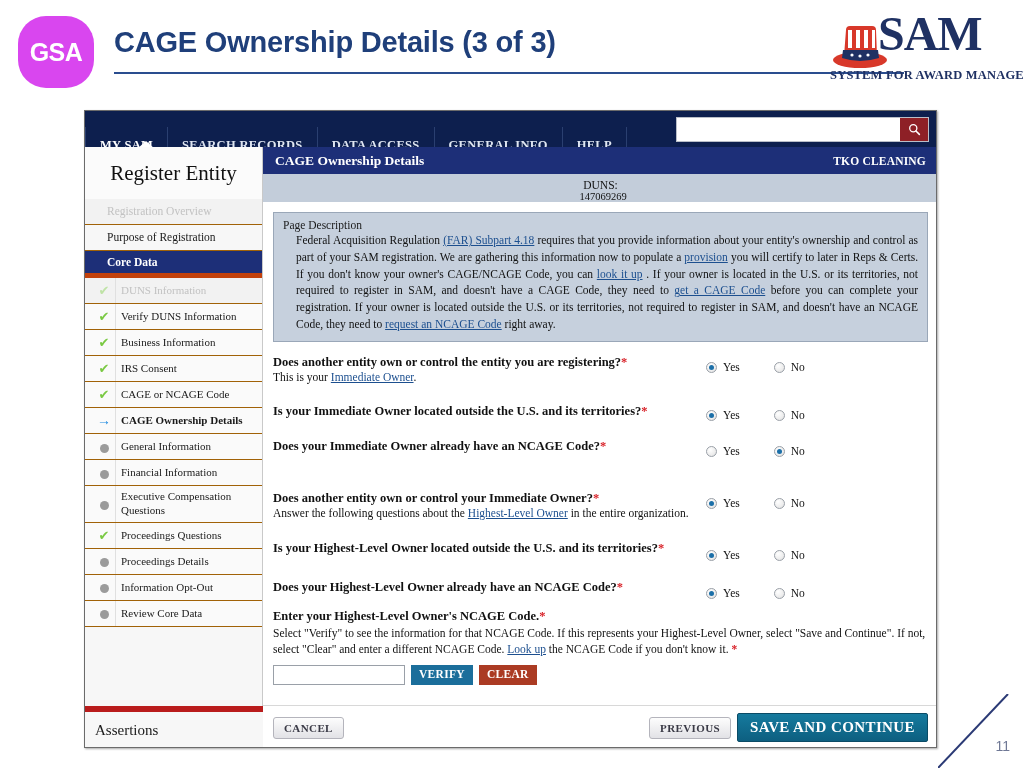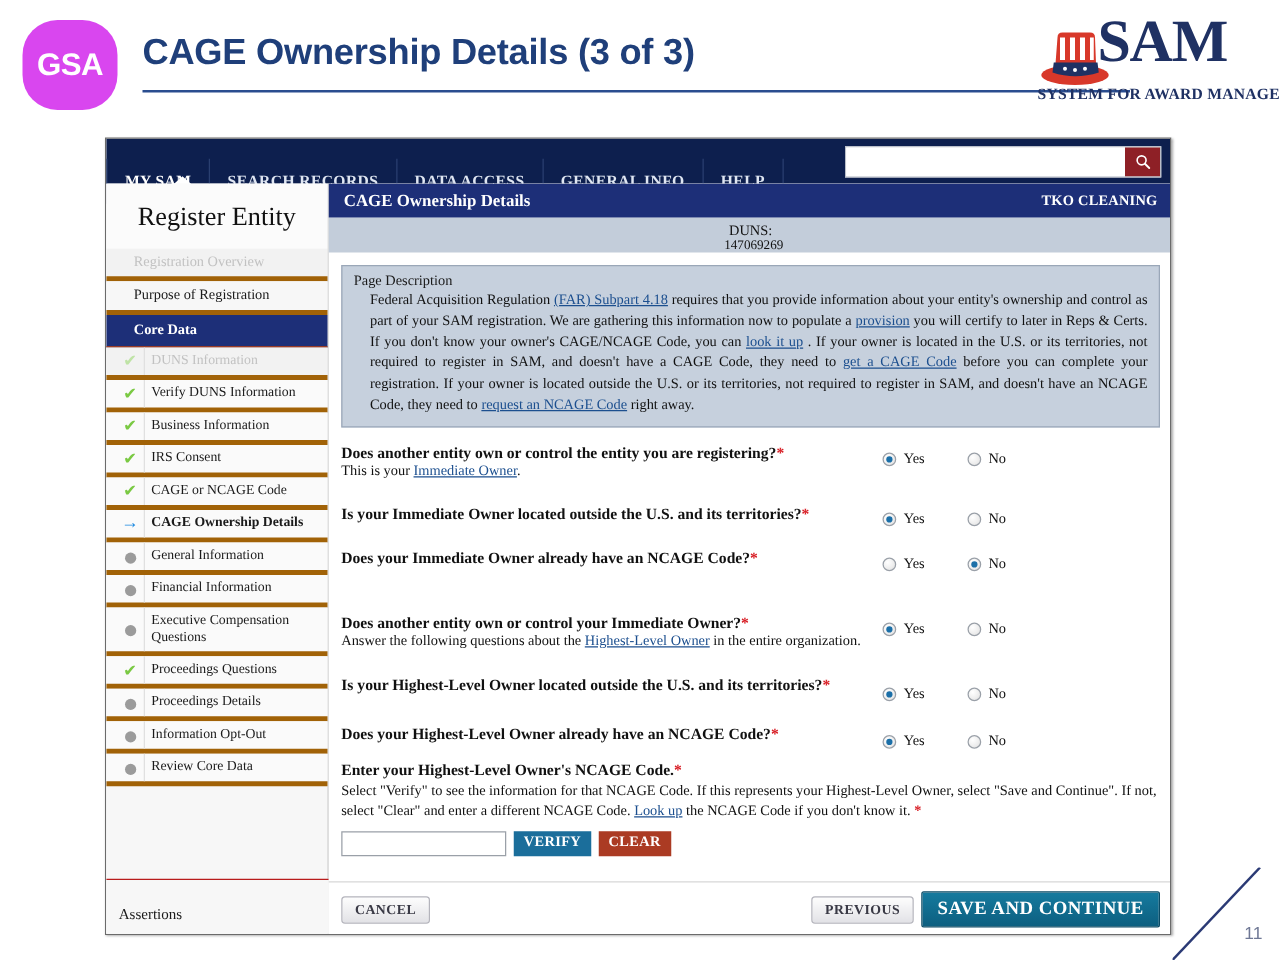--- a/index.html
+++ b/index.html
@@ -127,30 +127,30 @@
     font-family: "Liberation Serif", serif;
     font-size: 21px; color: #111; background: #fbfbfb;
   }
   .side-row {
     position: relative;
     min-height: 26px;
     display: flex; align-items: center;
     font-family: "Liberation Serif", serif;
     font-size: 11.5px;
     color: #1a1a1a;
-    border-bottom: 4px solid #a16207;
+    border-bottom: 1px solid #a16207;
     padding: 4px 6px 4px 10px;
     background: #f7f7f7;
     cursor: pointer;
   }
   .side-row.dim { color: #c2c2c2; background: #f2f2f2; cursor: default; }
   .side-row.section { font-weight: bold; }
   .side-row.active {
     background: #1d2f78; color: #ffffff; font-weight: bold;
-    border-bottom: 1px solid #c2410c;
+    border-bottom: 5px solid #c2410c;
   }
   .side-row.sub {
     padding-left: 8px; background: #fafafa; font-size: 11px;
   }
   .side-row.sub.dim { background: #f2f2f2; }
   .side-row.sub.current { font-weight: bold; background: #fafafa; }
   .side-row.sub .marker {
     width: 22px; min-width: 22px; text-align: center;
     font-size: 12px; line-height: 1;
   }
@@ -161,23 +161,23 @@
   .mk-check.dim { color: #bfe3a6; }
   .mk-dot {
     display: inline-block; width: 9px; height: 9px; border-radius: 50%;
     background: #9b9b9b; vertical-align: middle;
   }
   .mk-arrow { color: #1e8ae0; font-size: 14px; font-weight: bold; }
   .side-label { padding-left: 12px; line-height: 1.25; }
   .side-row.sub .side-label { padding-left: 6px; }
   #sidebar-assert {
     position: absolute; left: 0; bottom: 0; width: 178px;
-    padding: 20px 0 10px 10px;
-    font-family: "Liberation Serif", serif; font-size: 12px; color: #1a1a1a;
-    background: #f7f7f7; border-top: 1px solid #b91c1c;
+    padding: 10px 0 10px 10px;
+    font-family: "Liberation Serif", serif; font-size: 15px; color: #1a1a1a;
+    background: #f7f7f7; border-top: 6px solid #b91c1c;
     cursor: pointer;
   }
 
   
   #content { position: absolute; left: 178px; top: 0; width: 675px; height: 602px; background: #ffffff; }
 
   #content-header {
     position: relative; height: 27px; background: #1d2f78;
     display: flex; align-items: center; justify-content: space-between;
     padding: 0 12px;

